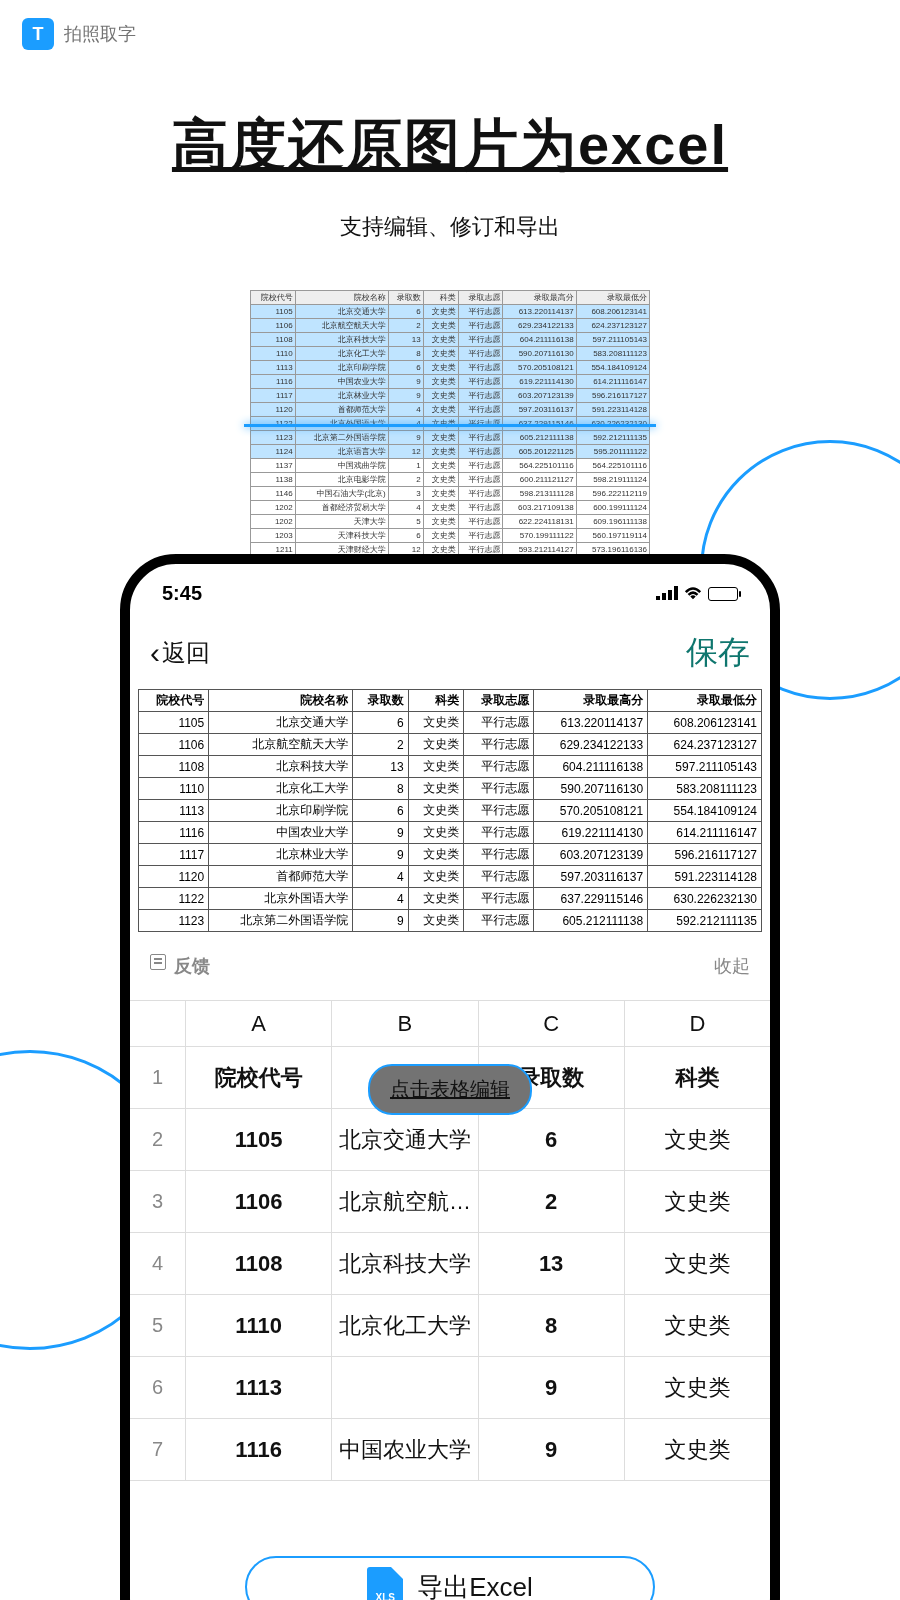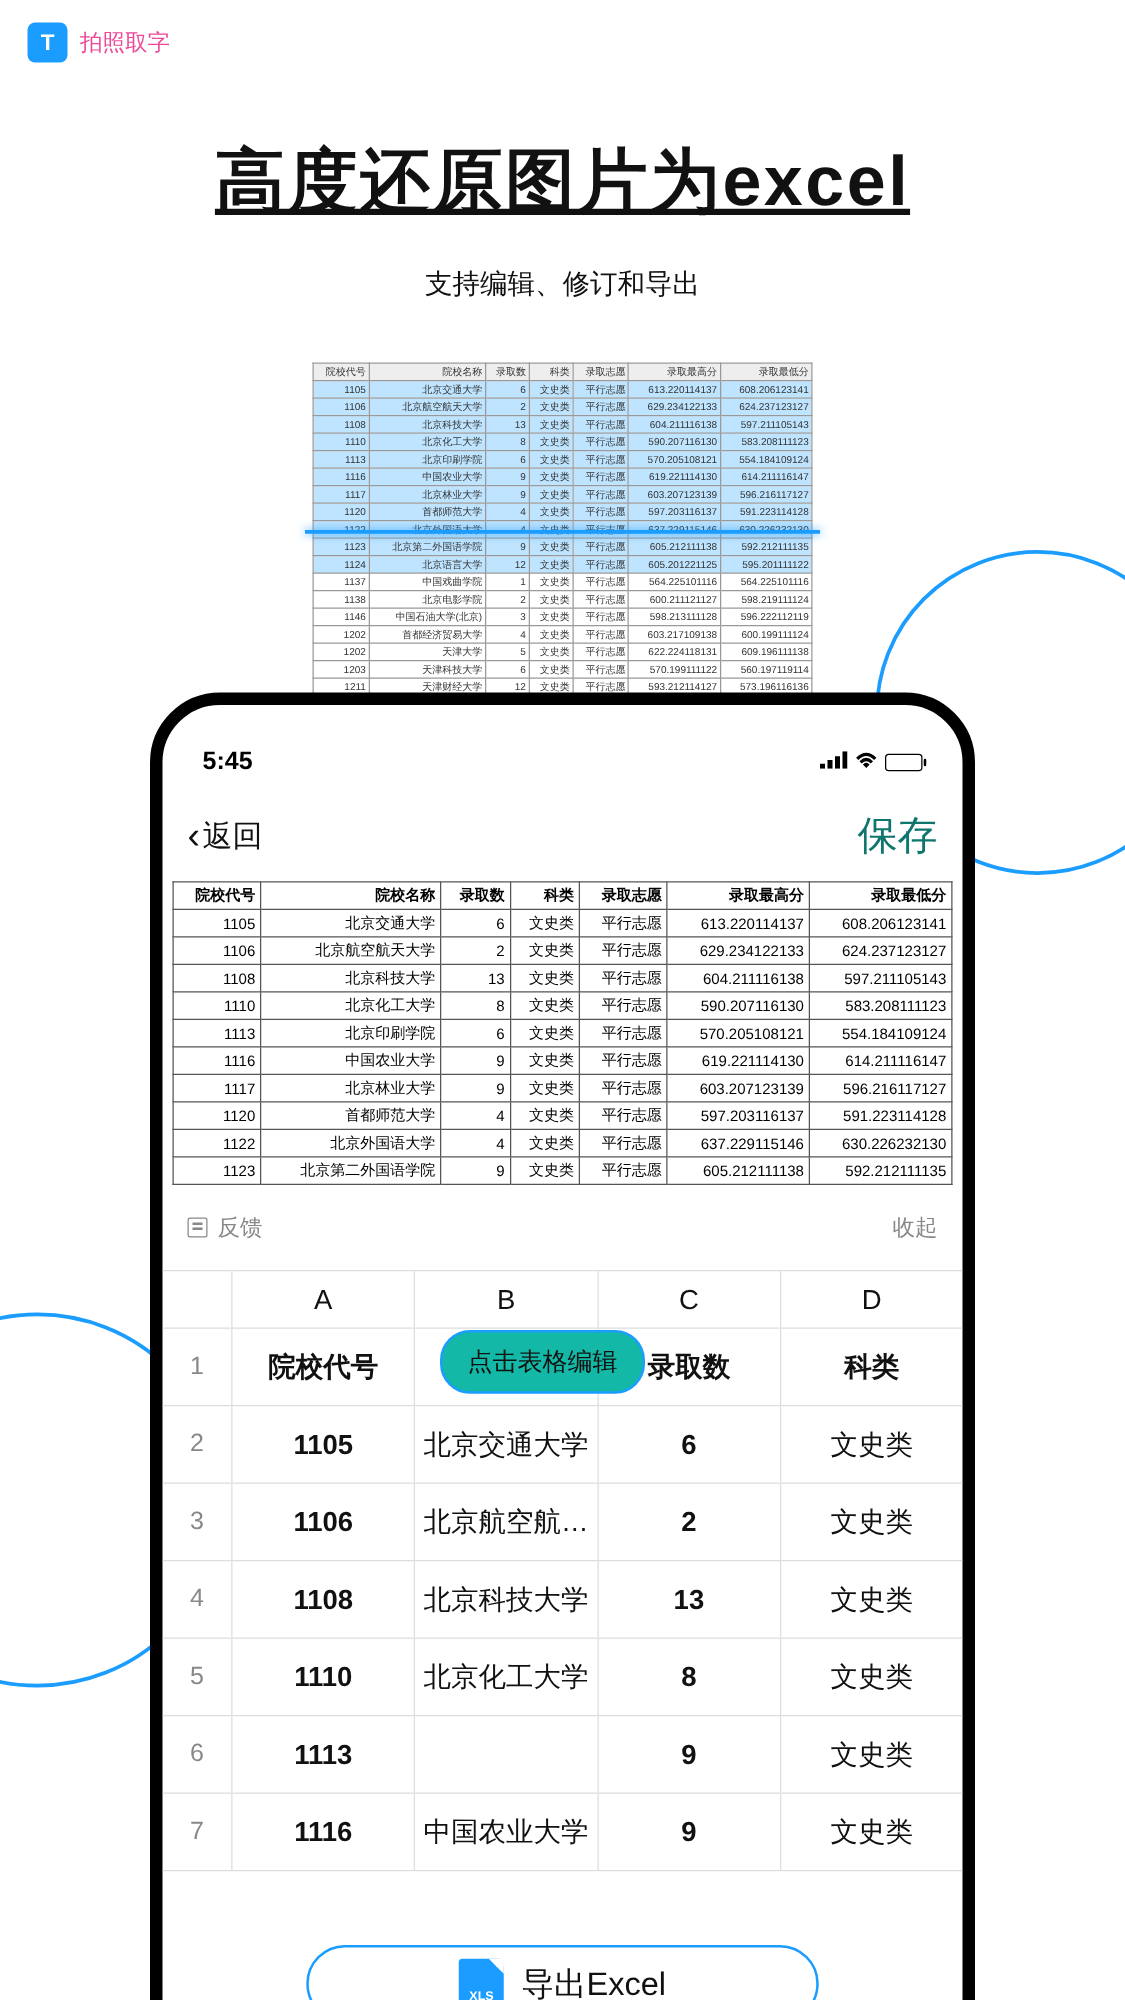--- a/index.html
+++ b/index.html
@@ -1,71 +1,71 @@
 <!DOCTYPE html>
 <html><head>
 <meta charset="utf-8">
 <style>
 * { margin: 0; padding: 0; box-sizing: border-box; }
 body { font-family: -apple-system, "PingFang SC", "Microsoft YaHei", sans-serif; background: #fff; width: 900px; height: 1600px; position: relative; overflow: hidden; }
 
 .top-bar { display: flex; align-items: center; gap: 10px; padding: 18px 22px; }
 .app-icon { width: 32px; height: 32px; background: #1b9dff; border-radius: 6px; display: flex; align-items: center; justify-content: center; color: #fff; font-weight: 700; font-size: 18px; }
-.app-name { font-size: 18px; color: #ec4899; }
+.app-name { font-size: 18px; color: #737373; }
 
 .hero { text-align: center; margin-top: 40px; }
 .hero h1 { font-size: 56px; font-weight: 700; color: #111; letter-spacing: 2px; text-decoration: underline; }
 .hero p { font-size: 22px; color: #111; margin-top: 28px; font-weight: 400; }
 
 .bg-curve { position: absolute; right: -60px; top: 440px; width: 260px; height: 260px; border: 3px solid #1b9dff; border-radius: 50%; z-index: 0; }
 .bg-curve2 { position: absolute; left: -120px; top: 1050px; width: 300px; height: 300px; border: 3px solid #1b9dff; border-radius: 50%; z-index: 0; }
 
 .scan-area { width: 400px; margin: 48px auto 0; position: relative; z-index: 1; }
 .mini-table { width: 100%; border-collapse: collapse; font-size: 8px; color: #333; }
 .mini-table th, .mini-table td { border: 1px solid #999; padding: 1px 2px; text-align: right; white-space: nowrap; overflow: hidden; }
 .mini-table th { background: #eee; font-weight: 400; }
 .mini-table td:nth-child(2) { text-align: right; }
 .mini-table .hl td { background: #bfe4ff; }
 .scan-line { position: absolute; left: -6px; right: -6px; top: 134px; height: 3px; background: #1b9dff; box-shadow: 0 0 8px #1b9dff; }
 
 .phone { position: absolute; left: 50%; transform: translateX(-50%); top: 554px; width: 660px; height: 1100px; border: 10px solid #000; border-radius: 56px; background: #fff; z-index: 2; overflow: hidden; }
-.status-bar { display: flex; justify-content: space-between; align-items: center; padding: 18px 32px 10px; font-weight: 700; font-size: 20px; margin-top: 16px; }
+.status-bar { display: flex; justify-content: space-between; align-items: center; padding: 18px 32px 10px; font-weight: 700; font-size: 20px; }
 .status-right { display: flex; gap: 6px; align-items: center; }
 .wifi-ic { width: 18px; height: 14px; }
 .battery { width: 30px; height: 14px; border: 1.5px solid #000; border-radius: 3px; position: relative; }
 .battery::after { content: ""; position: absolute; right: -4px; top: 3px; width: 2px; height: 6px; background: #000; border-radius: 1px; }
 .battery-fill { width: 30%; height: 100%; background: #000; }
 
 .nav { display: flex; align-items: center; justify-content: space-between; padding: 16px 20px 14px; }
 .back { display: flex; align-items: center; font-size: 24px; color: #111; }
 .chev { font-size: 30px; margin-right: 2px; line-height: 1; }
 .nav-title { font-size: 24px; flex: 1; text-align: center; color: #111; }
 .nav-right { font-size: 32px; color: #0f766e; }
 
 .result-img { padding: 0 8px; }
 .res-table { width: 100%; border-collapse: collapse; font-size: 12px; }
 .res-table th, .res-table td { border: 1px solid #555; padding: 2px 4px; text-align: right; white-space: nowrap; }
 .res-table th { font-weight: 700; background: #fff; }
 
 .feedback-row { display: flex; justify-content: space-between; padding: 22px 20px; color: #888; font-size: 18px; }
-.fb-left { display: flex; align-items: center; gap: 8px; }
+.fb-left { display: flex; align-items: flex-start; gap: 8px; font-weight: bold; }
 .fb-icon { width: 16px; height: 16px; border: 1.5px solid #888; border-radius: 2px; position: relative; }
 .fb-icon::before { content: ""; position: absolute; left: 3px; right: 3px; top: 3px; height: 1.5px; background: #888; box-shadow: 0 4px 0 #888; }
 
 .sheet { border-top: 1px solid #ddd; }
 .sheet-row { display: flex; border-bottom: 1px solid #ddd; }
 .sheet-hdr { height: 46px; }
 .sheet-hdr .cell { color: #888; font-size: 20px; }
 .sheet-row .rownum { width: 56px; border-right: 1px solid #ddd; display: flex; align-items: center; justify-content: center; font-size: 20px; color: #888; }
 .sheet-row .cell { flex: 1; border-right: 1px solid #ddd; display: flex; align-items: center; justify-content: center; font-size: 22px; color: #111; padding: 0 6px; white-space: nowrap; overflow: hidden; }
 .sheet-row .cell:last-child { border-right: none; }
 .sheet-data { height: 62px; }
 .cell-bold { font-weight: 700; }
 
-.tooltip { position: absolute; top: 500px; left: 222px; background: #14b8a6; border: 2px solid #1b9dff; border-radius: 24px; padding: 10px 20px; font-size: 20px; color: #111; z-index: 5; }
+.tooltip { position: absolute; top: 500px; left: 238px; background: #737373; border: 2px solid #1b9dff; border-radius: 24px; padding: 10px 20px; font-size: 20px; color: #111; z-index: 5; text-decoration: underline; }
 
 .export-btn { position: absolute; bottom: 26px; left: 50%; transform: translateX(-50%); width: 410px; height: 62px; border: 2px solid #1b9dff; border-radius: 32px; background: #fff; display: flex; align-items: center; justify-content: center; gap: 14px; font-size: 26px; color: #111; z-index: 6; }
 .xls-icon { width: 36px; height: 40px; background: #1b9dff; border-radius: 3px; display: flex; align-items: flex-end; justify-content: center; color: #fff; font-size: 10px; font-weight: 700; padding-bottom: 4px; position: relative; }
 .xls-icon::before { content: ""; position: absolute; right: 0; top: 0; border-width: 6px; border-style: solid; border-color: #fff #fff transparent transparent; }
 </style>
 </head>
 <body>
 
 <div class="top-bar">
   <div class="app-icon">T</div>

